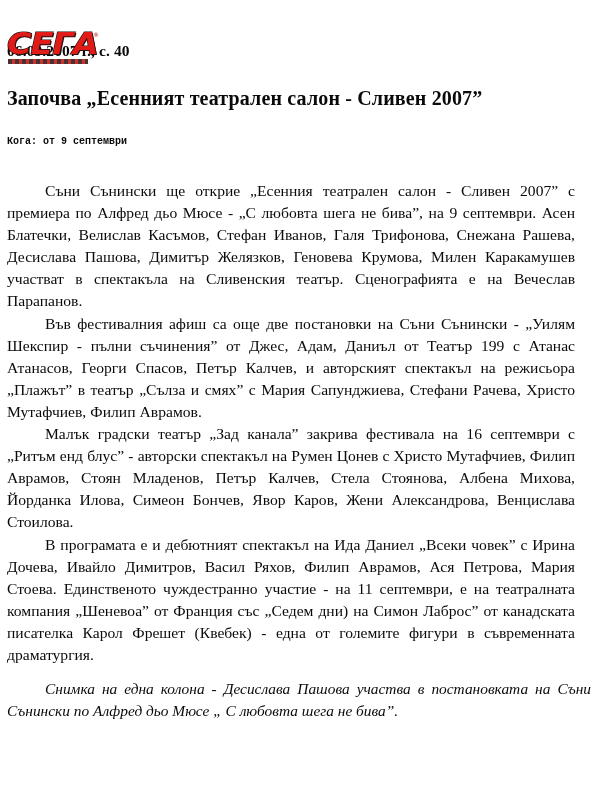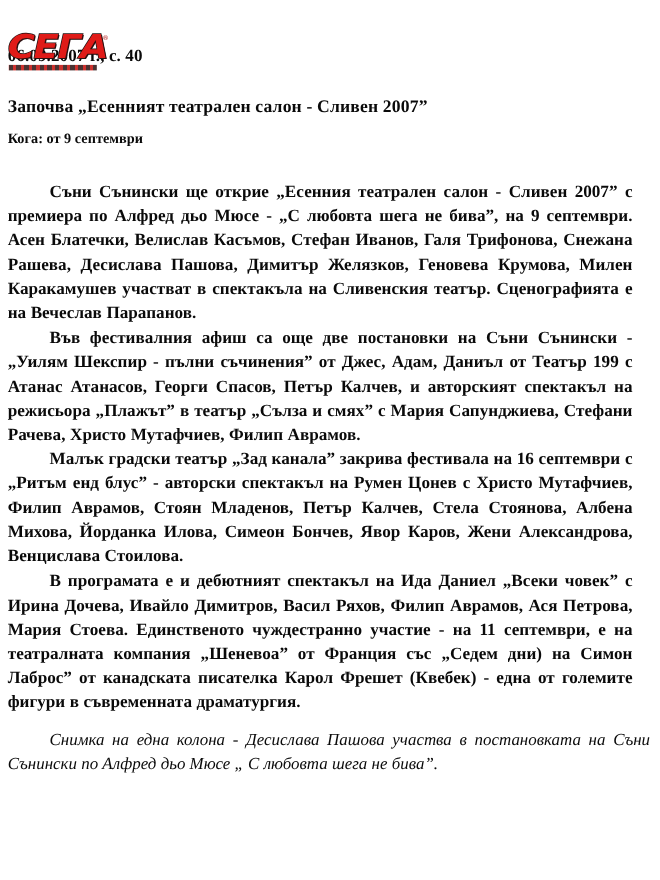--- a/index.html
+++ b/index.html
@@ -84,40 +84,39 @@
     font-size: 15.5px;
     line-height: 18px;
     margin: 4px 0 0 2px;
     letter-spacing: 0.1px;
   }
 
   
   .headline {
     font-family: "Liberation Serif", serif;
     font-weight: bold;
-    font-size: 16px;
+    font-size: 20px;
     line-height: 22px;
     margin: 27px 0 0 2px;
     letter-spacing: 0.15px;
   }
 
   
   .kicker {
-    font-family: Liberation Serif, serif;
+    font-family: Liberation Mono, monospace;
     font-weight: bold;
-    font-size: 13px;
+    font-size: 10px;
     line-height: 19px;
-    margin: 7px 0 0 2px;
+    margin: 23px 0 0 2px;
   }
 
   
   .body-copy {
     margin: 29px 16px 0 0;
     padding: 0 4px 0 2px;
-    font-weight: bold;
   }
   .body-copy p {
     margin: 0;
     font-size: 15.6px;
     line-height: 22.1px;
     text-align: justify;
     text-indent: 38px;
     hyphens: none;
     word-spacing: 0.2px;
   }

